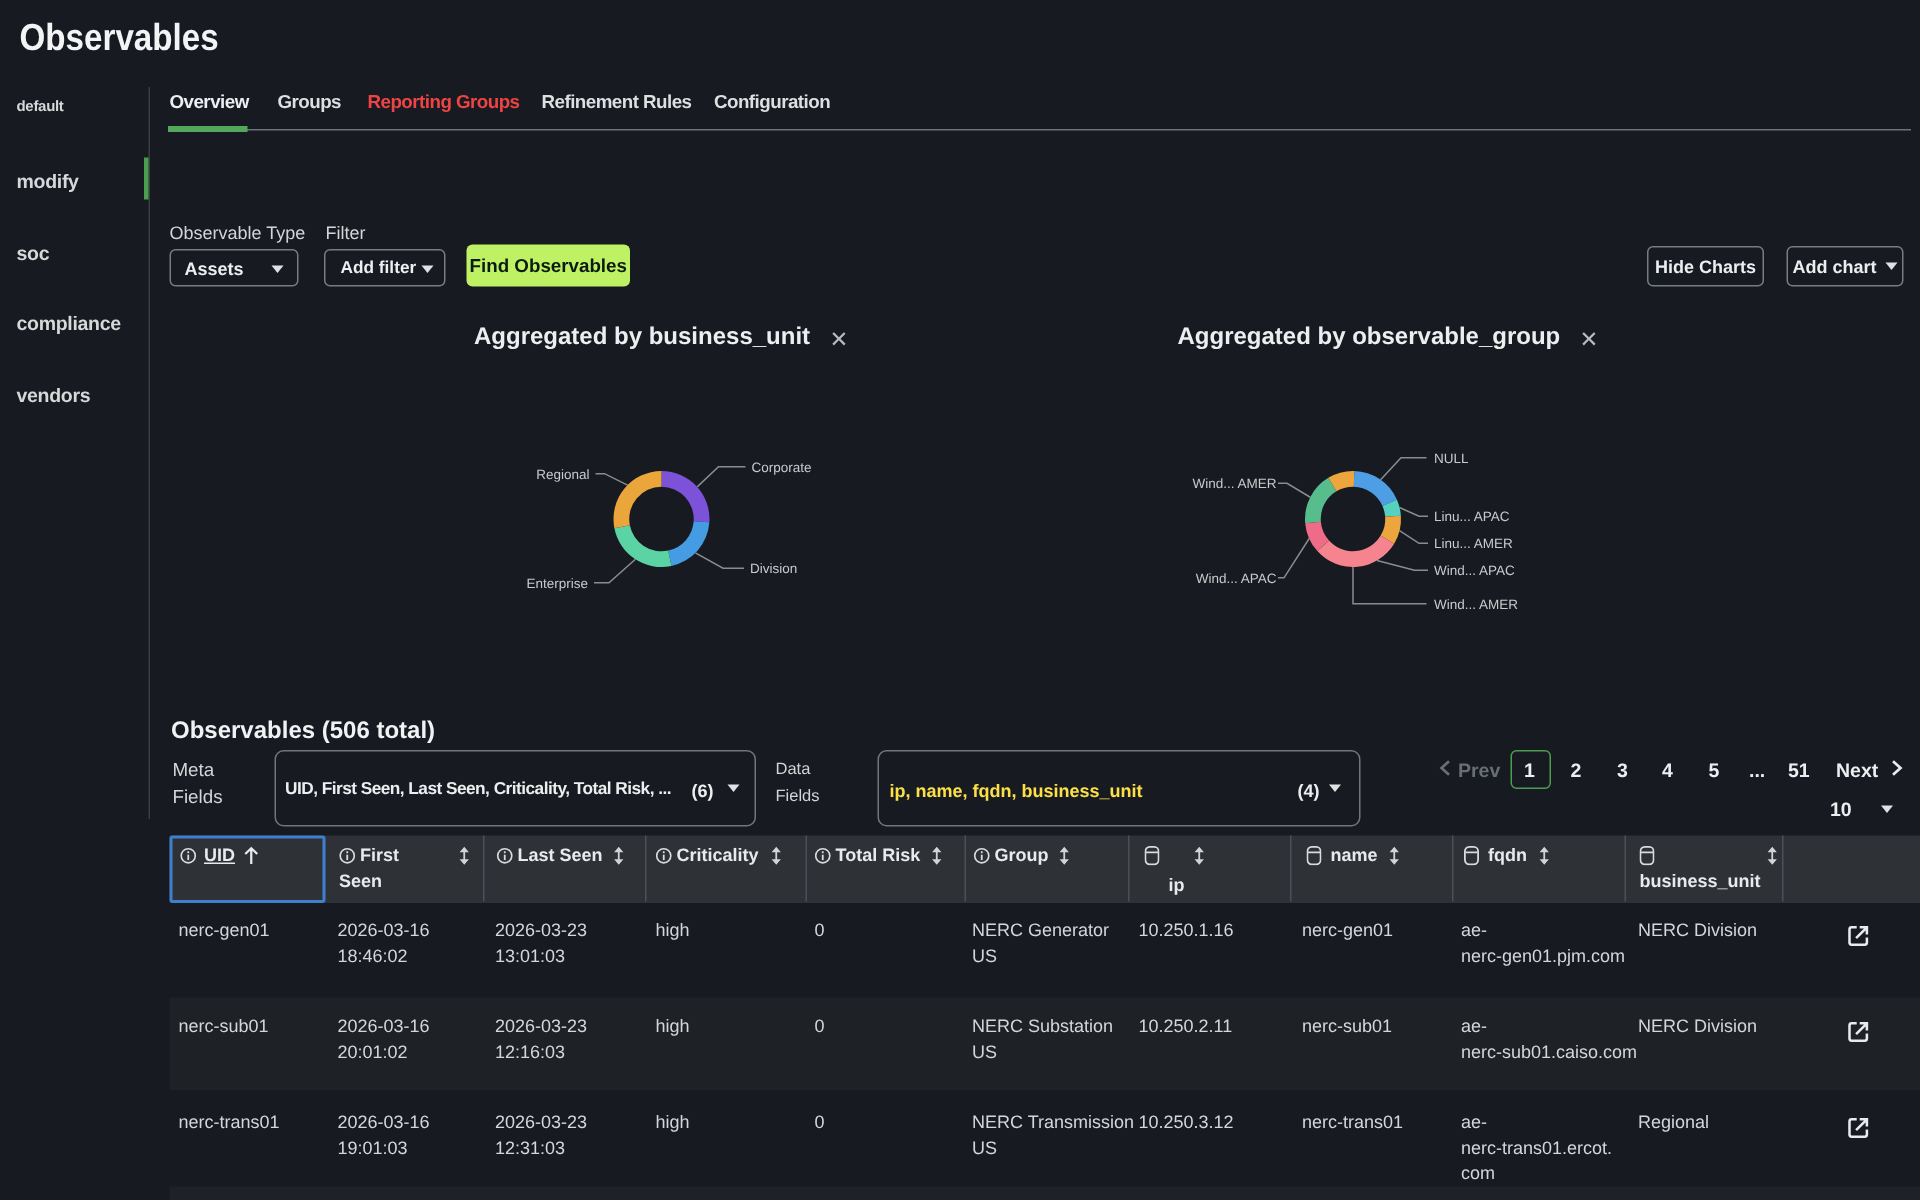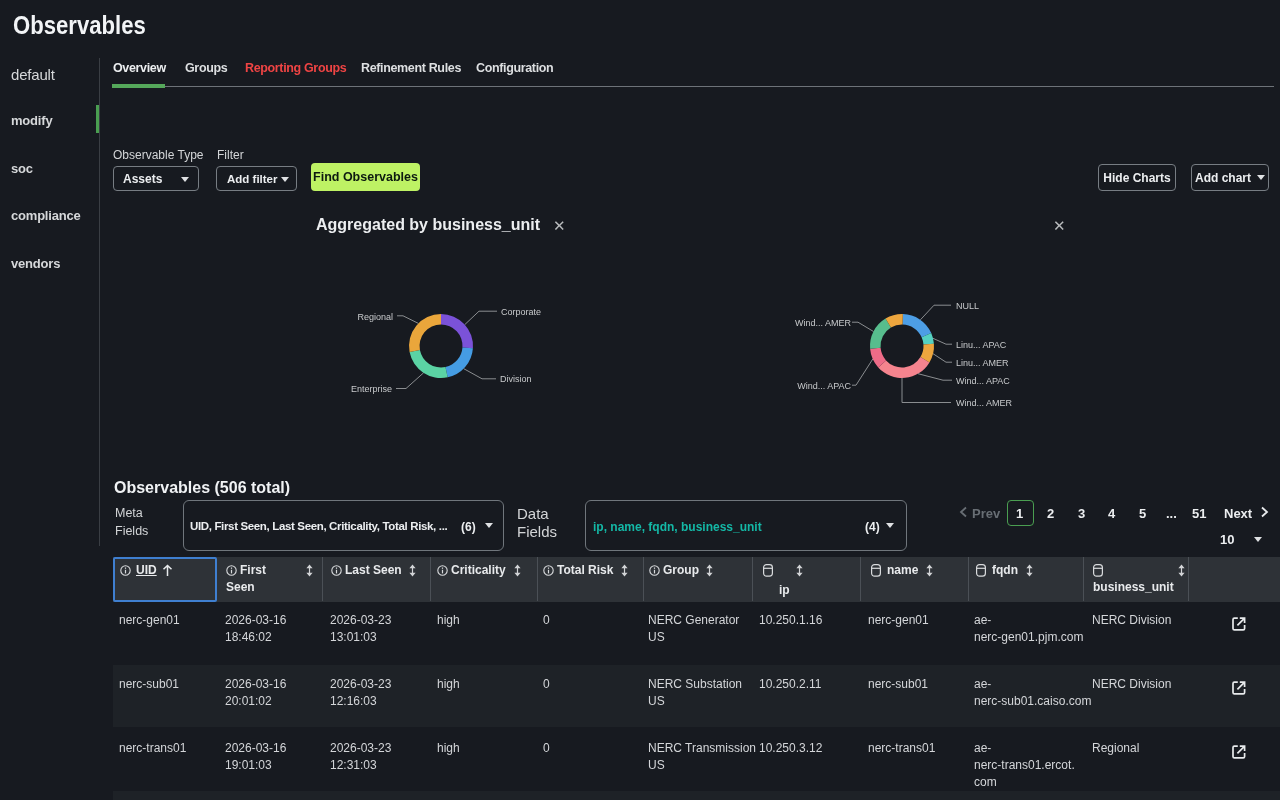--- a/index.html
+++ b/index.html
@@ -14,21 +14,21 @@
 .caret { display:inline-block; width:0; height:0; border-left:4px solid transparent; border-right:4px solid transparent; border-top:5px solid #dfe1e3; }
 .tdcol { position:absolute; font-size:12px; line-height:17px; color:#d4d6d9; }
 .sep { position:absolute; top:0; width:1px; height:44px; background:#4b5056; }
 </style>
 </head>
 <body>
 <div id="page">
 
 <div class="abs b" style="left:13px; top:11px; font-size:25px; color:#f2f4f6; transform:scaleX(0.885); transform-origin:0 0;">Observables</div>
 
-<div class="abs" style="left:11px; top:66px; font-size:15px; font-weight:400; letter-spacing:-0.2px;">default</div>
+<div class="abs" style="left:11px; top:66px; font-size:10px; font-weight:700; letter-spacing:-0.2px;">default</div>
 <div class="abs" style="left:11px; top:113px; font-size:13px; font-weight:600; letter-spacing:-0.2px;">modify</div>
 <div class="abs" style="left:11px; top:161px; font-size:13px; font-weight:700; letter-spacing:-0.2px;">soc</div>
 <div class="abs" style="left:11px; top:208px; font-size:13px; font-weight:600; letter-spacing:-0.2px;">compliance</div>
 <div class="abs" style="left:11px; top:256px; font-size:13px; font-weight:600; letter-spacing:-0.2px;">vendors</div>
 <div class="abs" style="left:99px; top:58px; width:1px; height:488px; background:#3a3e44;"></div>
 <div class="abs" style="left:96px; top:105px; width:3px; height:28px; background:#4a9e51;"></div>
 
 <div class="abs b w" style="left:113px; top:61px; font-size:12.5px; letter-spacing:-0.35px;">Overview</div>
 <div class="abs" style="left:185px; top:61px; font-size:12.5px; font-weight:600; color:#dddfe1; letter-spacing:-0.35px;">Groups</div>
 <div class="abs" style="left:245px; top:61px; font-size:12.5px; font-weight:600; color:#ef4444; letter-spacing:-0.35px;">Reporting Groups</div>
@@ -41,20 +41,21 @@
 <div class="abs" style="left:113px; top:148px; font-size:12px; color:#d3d5d7;">Observable Type</div>
 <div class="abs" style="left:217px; top:148px; font-size:12px; color:#d3d5d7;">Filter</div>
 <div class="btn" style="left:113px; top:166px; width:86px; height:25px; justify-content:flex-start; padding-left:9px;">Assets<span class="caret" style="position:absolute; right:9px; top:10px;"></span></div>
 <div class="btn" style="left:216px; top:166px; width:81px; height:25px; justify-content:flex-start; padding-left:10px; font-size:11.5px;">Add filter<span class="caret" style="position:absolute; right:7px; top:10px;"></span></div>
 <div class="abs b" style="left:311px; top:163px; width:109px; height:28px; background:#bef264; border-radius:4px; color:#0d1a10; font-size:12.5px; display:flex; align-items:center; justify-content:center;">Find Observables</div>
 <div class="btn" style="left:1098px; top:164px; width:78px; height:27px;">Hide Charts</div>
 <div class="btn" style="left:1191px; top:164px; width:78px; height:27px;">Add chart<span class="caret" style="margin-left:6px;"></span></div>
 
 <div class="abs b w" style="left:316px; top:216px; font-size:16px;">Aggregated by business_unit</div>
 <div class="abs" style="left:553px; top:217px; font-size:15px; color:#b9bbbd;">✕</div>
+<div class="abs b w" style="left:785px; top:216px; font-size:16px;">Aggregated by observable_group</div>
 <div class="abs" style="left:1053px; top:217px; font-size:15px; color:#b9bbbd;">✕</div>
 
 <svg class="abs" style="left:0; top:0;" width="1280" height="470" viewBox="0 0 1280 470">
 <g stroke="#8a8d90" stroke-width="1" fill="none">
 <path d="M418.4,323.4 L403,315.8 L397,315.8"></path>
 <path d="M464.8,324.6 L479,311.2 L497,311.2"></path>
 <path d="M423.6,372.8 L406,388.5 L396,388.5"></path>
 <path d="M463.6,368.6 L482,378.8 L496,378.8"></path>
 <path d="M920.4,319.8 L934,305.2 L951,305.2"></path>
 <path d="M933.0,338.3 L946,344.2 L952,344.2"></path>
@@ -87,29 +88,29 @@
 <text x="956" y="365.5" text-anchor="start">Linu... AMER</text>
 <text x="956" y="383.5" text-anchor="start">Wind... APAC</text>
 <text x="956" y="406" text-anchor="start">Wind... AMER</text>
 <text x="851" y="325.5" text-anchor="end">Wind... AMER</text>
 <text x="851" y="388.5" text-anchor="end">Wind... APAC</text>
 </g>
 </svg>
 
 <div class="abs b" style="left:114px; top:479px; font-size:16px; color:#f0f2f4;">Observables (506 total)</div>
 <div class="abs" style="left:115px; top:505px; font-size:12.5px; line-height:17.5px; color:#d3d5d7;">Meta<br>Fields</div>
-<div class="abs" style="left:517px; top:505px; font-size:15px; line-height:17.5px; color:#d3d5d7;">Data<br>Fields</div>
+<div class="abs" style="left:517px; top:505px; font-size:11px; line-height:17.5px; color:#d3d5d7;">Data<br>Fields</div>
 
 <div class="abs" style="left:183px; top:500px; width:321px; height:51px; border:1px solid #70767c; border-radius:6px;"></div>
 <div class="abs b" style="left:190px; top:520px; width:268px; font-size:11.5px; letter-spacing:-0.35px; color:#eceef0; white-space:nowrap; overflow:hidden;">UID, First Seen, Last Seen, Criticality, Total Risk, ...</div>
 <div class="abs b" style="left:461px; top:520px; font-size:12px; color:#eceef0;">(6)</div>
 <span class="caret abs" style="left:485px; top:523px;"></span>
 
 <div class="abs" style="left:585px; top:500px; width:322px; height:51px; border:1px solid #70767c; border-radius:6px;"></div>
-<div class="abs b" style="left:593px; top:520px; font-size:12px; color:#14b8a6;">ip, name, fqdn, business_unit</div>
+<div class="abs b" style="left:593px; top:520px; font-size:12px; color:#fde047;">ip, name, fqdn, business_unit</div>
 <div class="abs b" style="left:865px; top:520px; font-size:12px; color:#eceef0;">(4)</div>
 <span class="caret abs" style="left:886px; top:523px;"></span>
 
 <svg class="abs" style="left:958px; top:505px;" width="10" height="14" viewBox="0 0 10 14">
       <path d="M8,2.5 L3,7 L8,11.5" stroke="#686e74" stroke-width="1.8" fill="none"></path>
     </svg>
 <div class="abs b" style="left:972px; top:506px; font-size:13px; color:#686e74;">Prev</div>
 <div class="abs" style="left:1007px; top:500px; width:27px; height:26px; border:1px solid #4a9e51; border-radius:4px;"></div>
 <div class="abs b w" style="left:1016px; top:506px; font-size:13px;">1</div>
 <div class="abs b w" style="left:1047px; top:506px; font-size:13px;">2</div>

